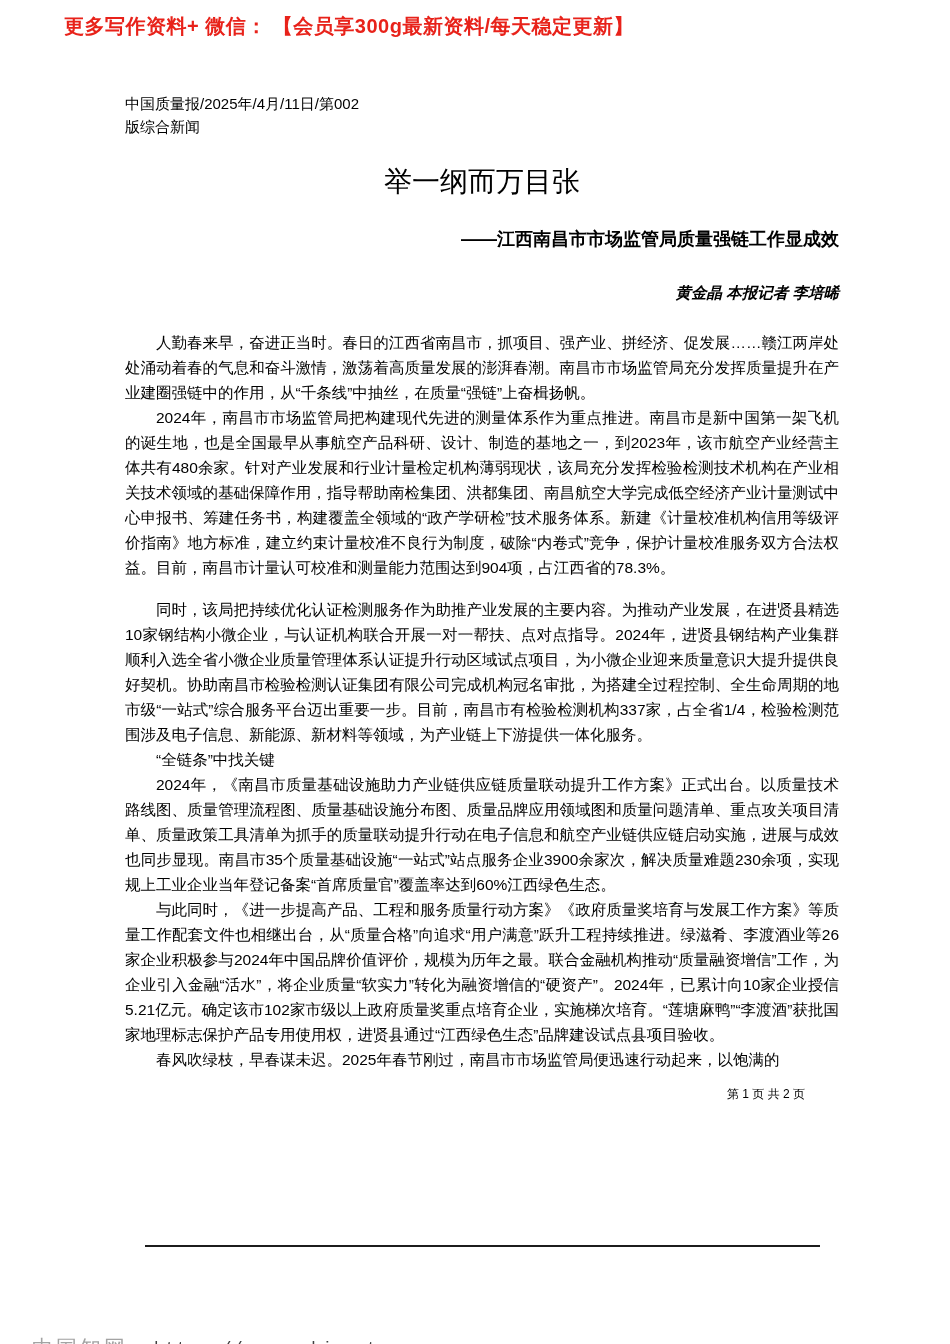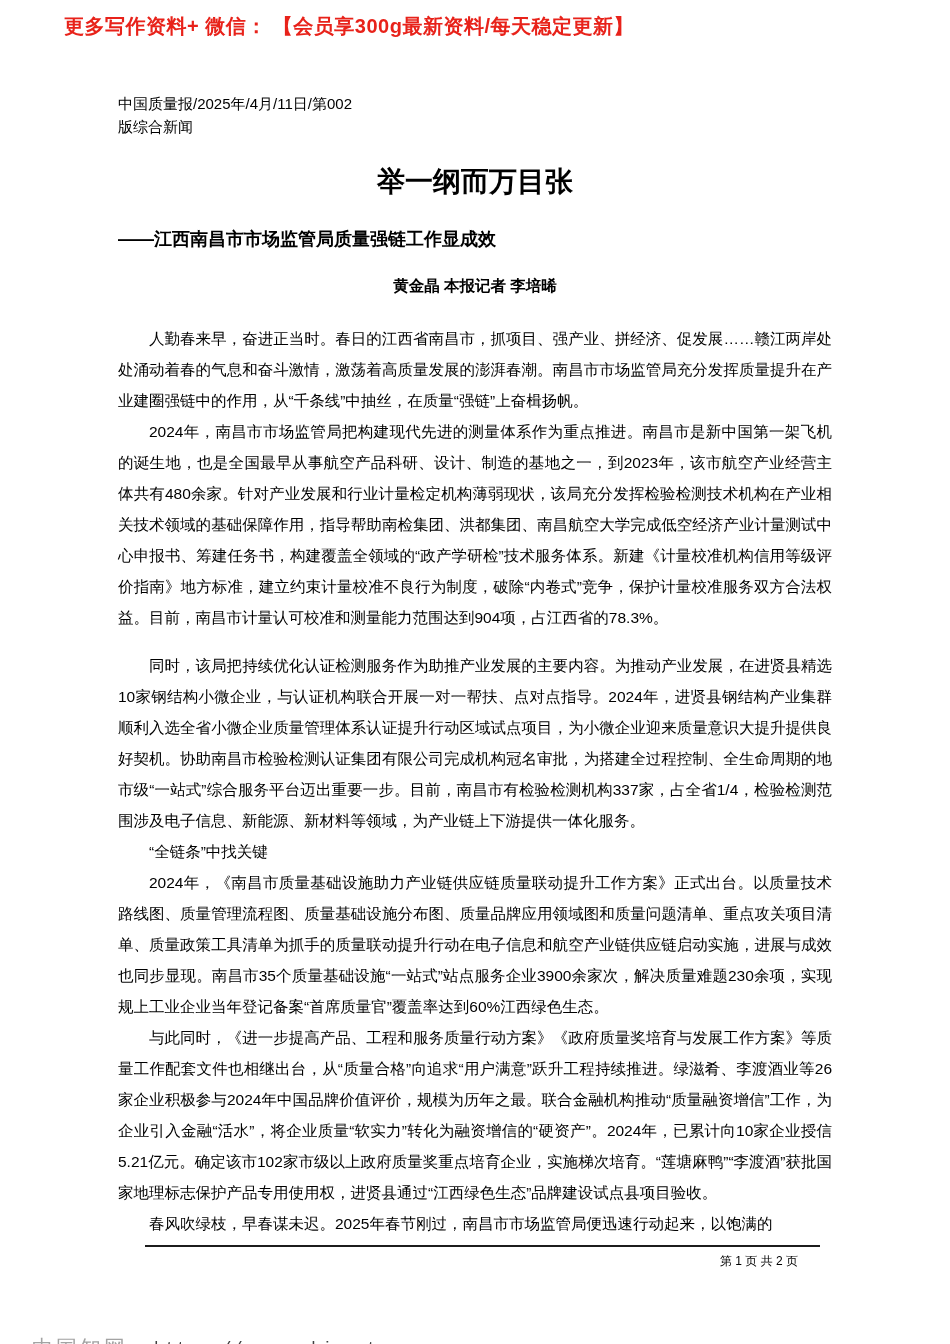--- a/index.html
+++ b/index.html
@@ -11,44 +11,44 @@
     color:#000;
     overflow:hidden;
   }
   .banner{
     position:absolute;left:64px;top:13px;
     font-size:20px;font-weight:700;
     letter-spacing:0.5px;
     white-space:nowrap;
   }
   .content{
-    position:absolute;left:118px;top:92px;width:714px;
+    position:absolute;left:125px;top:92px;width:714px;
   }
   .source{
     font-size:15px;line-height:23px;
     text-align:justify;
   }
   .title{
     margin:26px 0 0 0;
     text-align:center;
-    font-size:28px;line-height:36px;font-weight:700;
+    font-size:28px;line-height:36px;font-weight:400;
   }
   .subtitle{
     margin:26px 0 8px 0;
-    text-align:left;
+    text-align:right;
     font-size:18px;line-height:26px;font-weight:700;
   }
   .authors{
-    margin:23px 0 0 0;
-    text-align:center;
-    font-size:15.5px;line-height:22px;font-weight:700;
+    margin:30px 0 0 0;
+    text-align:right;
+    font-size:15.5px;line-height:22px;font-weight:700;font-style:italic;
   }
   .body{
     margin-top:26px;
-    font-size:15.5px;line-height:31px;
+    font-size:15.5px;line-height:25px;
     text-align:justify;text-justify:inter-character;
   }
   .body p{margin:0;text-indent:2em;}
   .gap-before{margin-top:17px !important;}
   .page-num{
     margin-top:14px;
     text-align:right;
     padding-right:34px;
     font-size:12px;
   }

